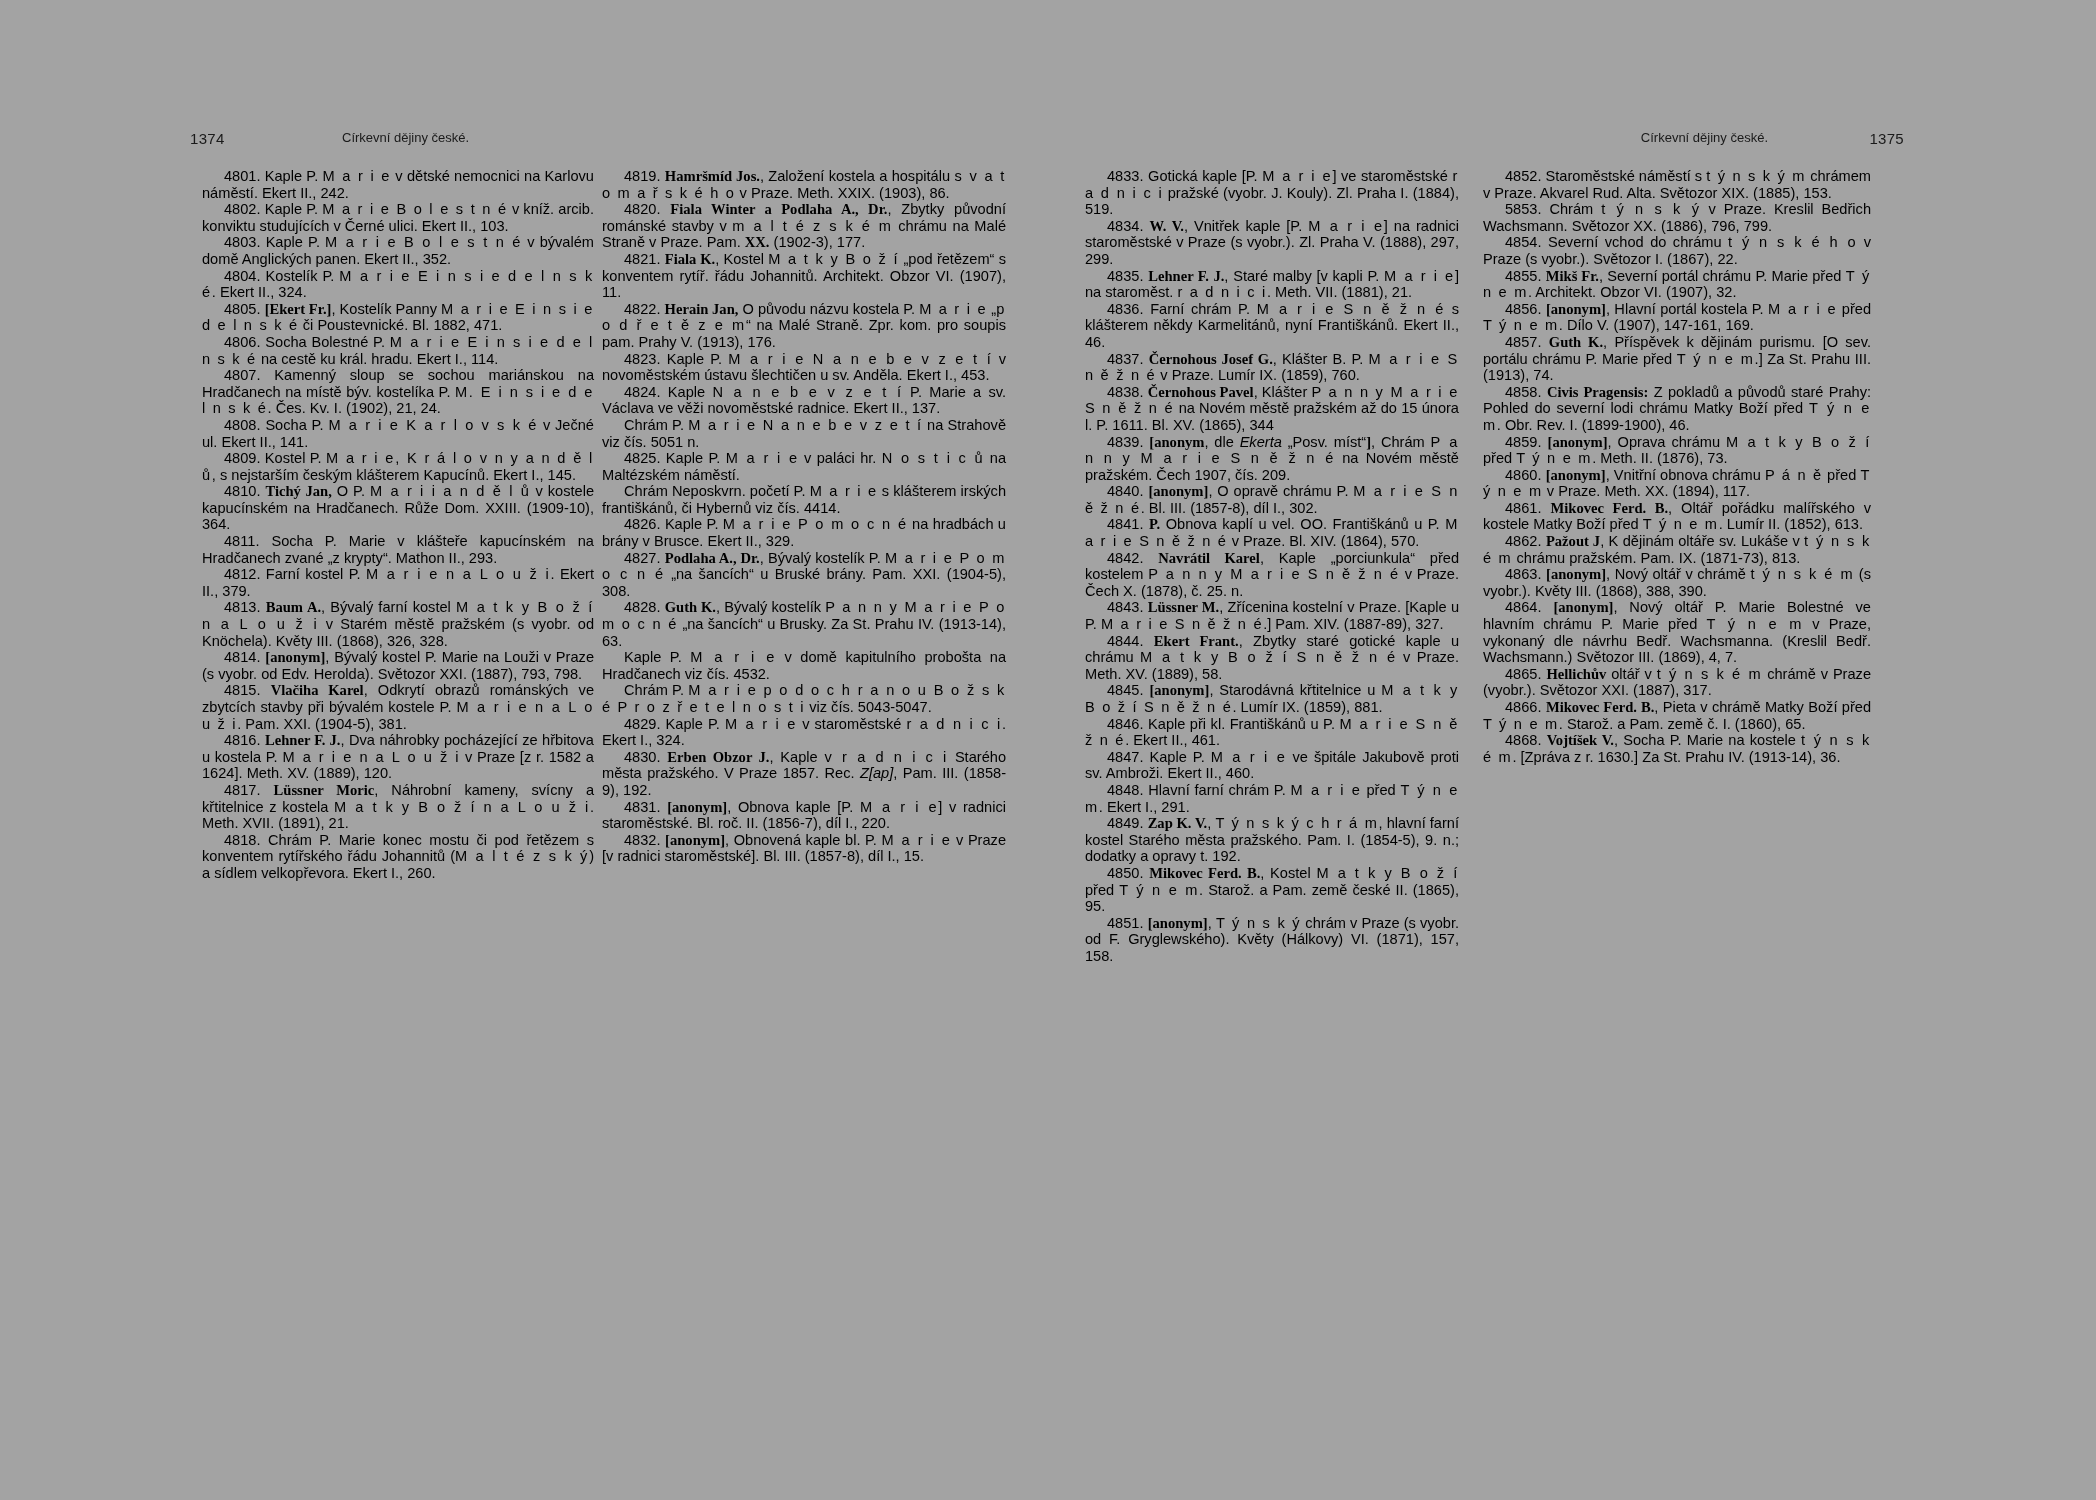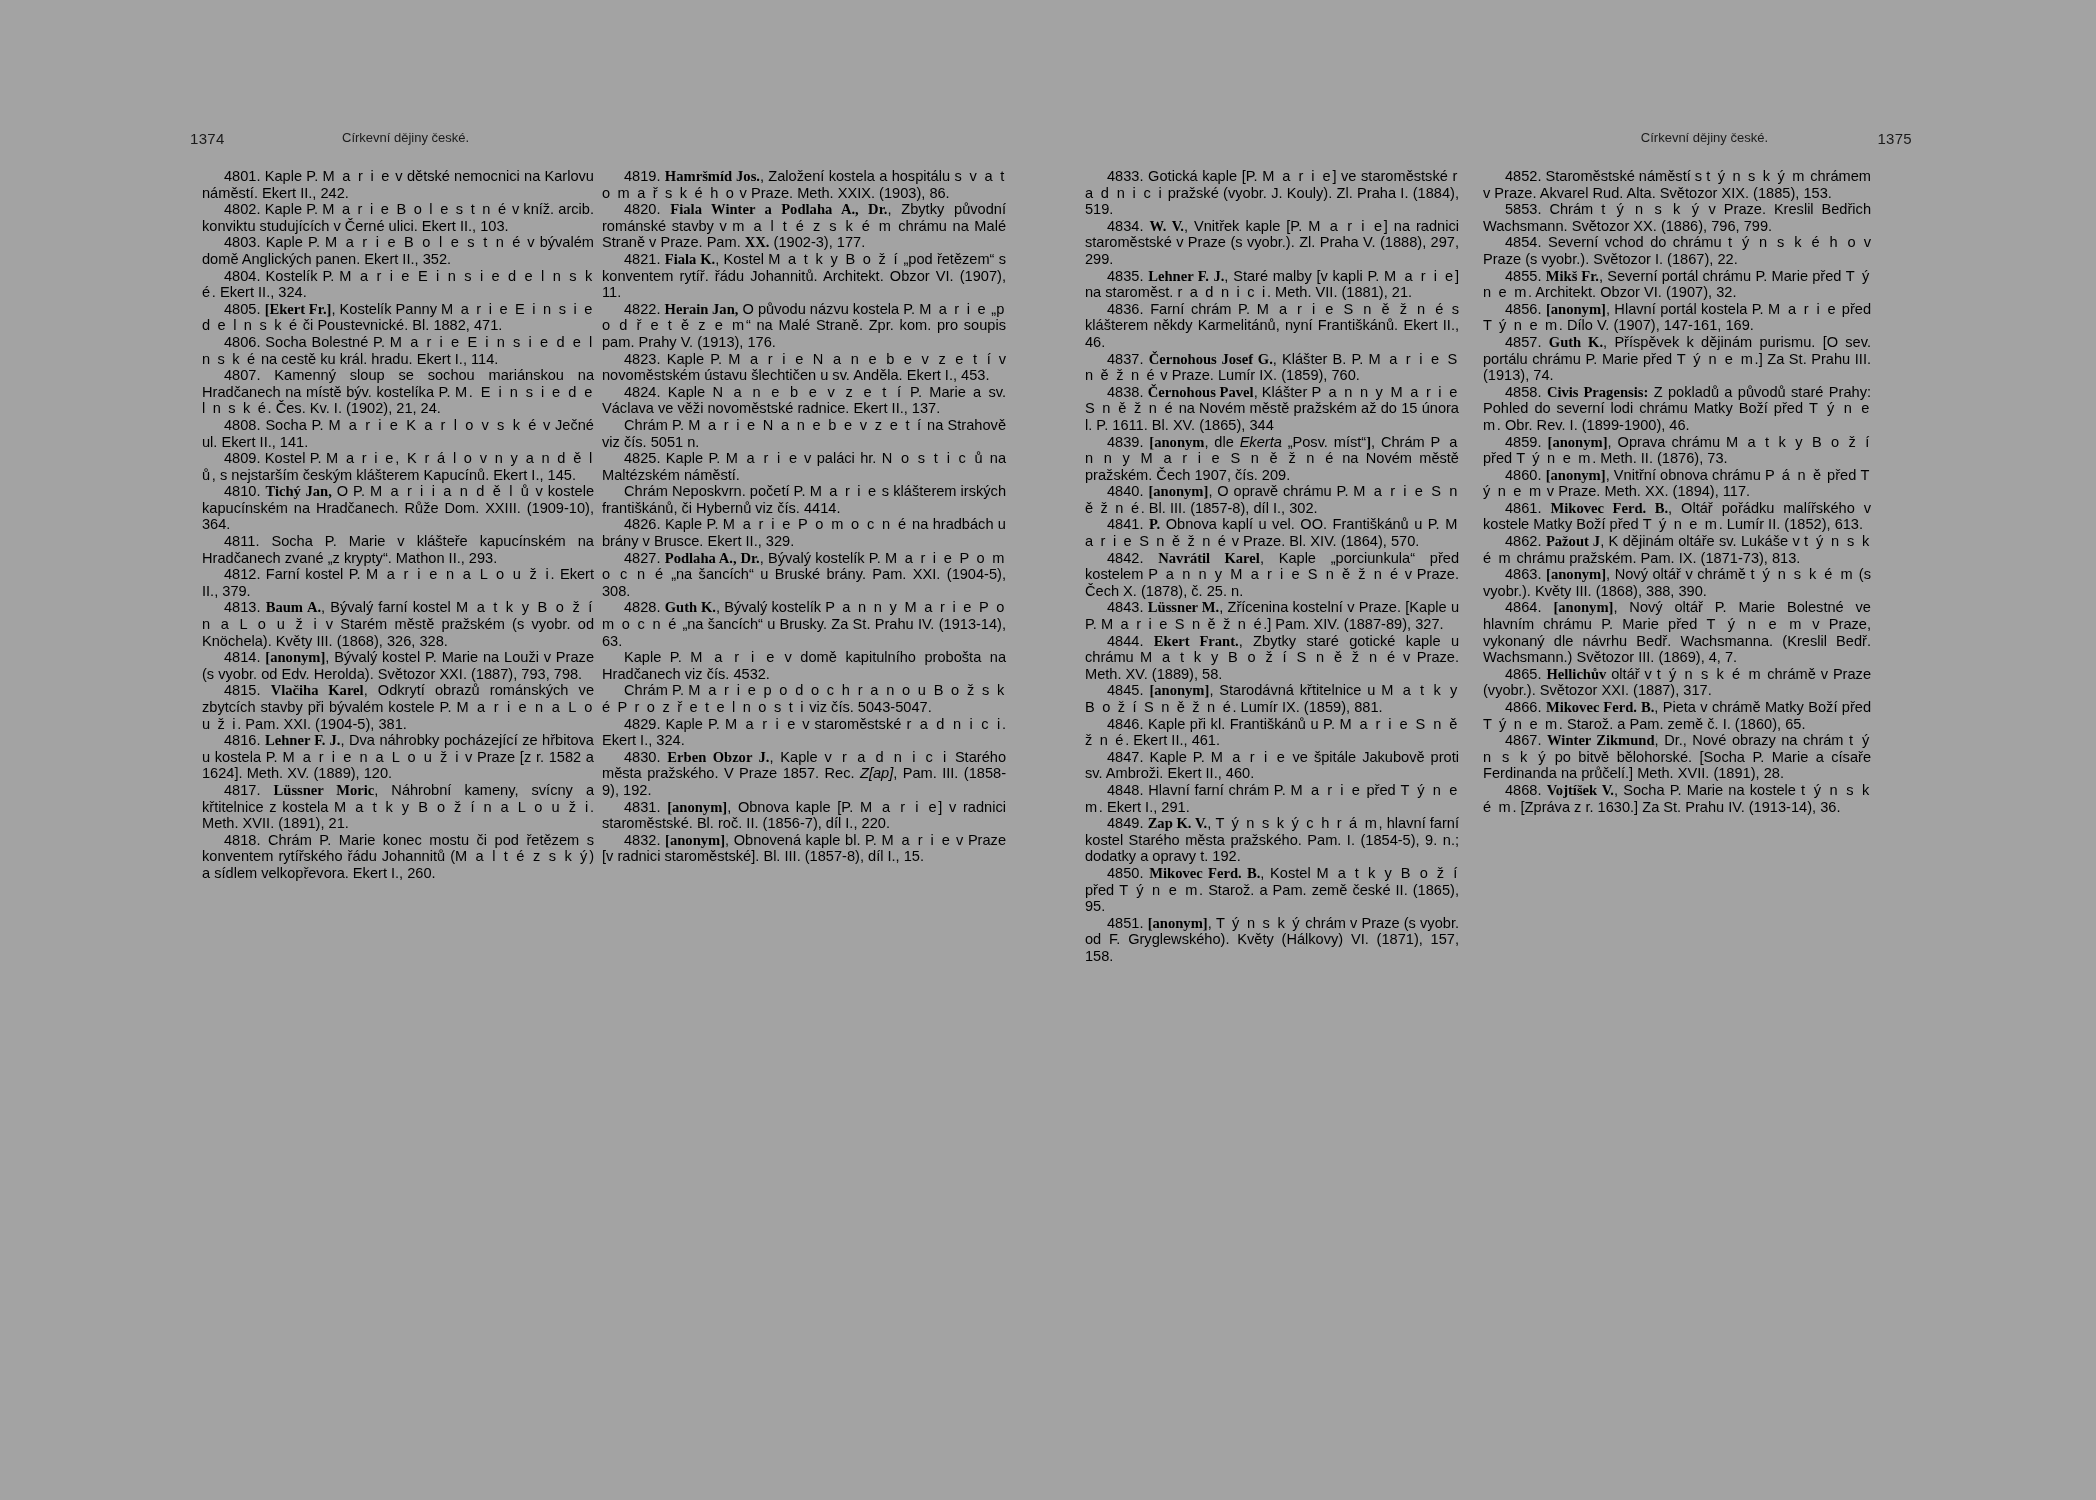--- a/index.html
+++ b/index.html
@@ -51,21 +51,21 @@
     position: absolute;
     font-size: 15px;
     letter-spacing: 0.3px;
   }
   .rh-title {
     position: absolute;
     font-size: 13px;
   }
   .leaf.left .rh-folio { left: 0; }
   .leaf.left .rh-title { left: 152px; }
-  .leaf.right .rh-folio { right: 8px; }
+  .leaf.right .rh-folio { right: 16px; }
   .leaf.right .rh-title { right: 152px; }
 
   .cols {
     display: flex;
     flex-direction: row;
     gap: 8px;
     height: 1070px;
   }
   .col {
     width: 404px;
@@ -184,21 +184,20 @@
             <p class="entry">4857. <b>Guth K.</b>, Příspěvek k dějinám purismu. [O sev. portálu chrámu P. Marie před <span class="sp">T ý n e m</span>.] Za St. Prahu III. (1913), 74.</p>
             <p class="entry">4858. <b>Civis Pragensis:</b> Z pokladů a původů staré Prahy: Pohled do severní lodi chrámu Matky Boží před <span class="sp">T ý n e m</span>. Obr. Rev. I. (1899-1900), 46.</p>
             <p class="entry">4859. <b>[anonym]</b>, Oprava chrámu <span class="sp">M a t k y  B o ž í</span> před <span class="sp">T ý n e m</span>. Meth. II. (1876), 73.</p>
             <p class="entry">4860. <b>[anonym]</b>, Vnitřní obnova chrámu <span class="sp">P á n ě</span> před <span class="sp">T ý n e m</span> v Praze. Meth. XX. (1894), 117.</p>
             <p class="entry">4861. <b>Mikovec Ferd. B.</b>, Oltář pořádku malířského v kostele Matky Boží před <span class="sp">T ý n e m</span>. Lumír II. (1852), 613.</p>
             <p class="entry">4862. <b>Pažout J</b>, K dějinám oltáře sv. Lukáše v <span class="sp">t ý n s k é m</span> chrámu pražském. Pam. IX. (1871-73), 813.</p>
             <p class="entry">4863. <b>[anonym]</b>, Nový oltář v chrámě <span class="sp">t ý n s k é m</span> (s vyobr.). Květy III. (1868), 388, 390.</p>
             <p class="entry">4864. <b>[anonym]</b>, Nový oltář P. Marie Bolestné ve hlavním chrámu P. Marie před <span class="sp">T ý n e m</span> v Praze, vykonaný dle návrhu Bedř. Wachsmanna. (Kreslil Bedř. Wachsmann.) Světozor III. (1869), 4, 7.</p>
             <p class="entry">4865. <b>Hellichův</b> oltář v <span class="sp">t ý n s k é m</span> chrámě v Praze (vyobr.). Světozor XXI. (1887), 317.</p>
             <p class="entry">4866. <b>Mikovec Ferd. B.</b>, Pieta v chrámě Matky Boží před <span class="sp">T ý n e m</span>. Starož. a Pam. země č. I. (1860), 65.</p>
-            <p class="entry">4867. <b>Winter Zikmund</b>, Dr., Nové obrazy na chrám <span class="sp">t ý n s k ý</span> po bitvě bělohorské. [Socha P. Marie a císaře Ferdinanda na průčelí.] Meth. XVII. (1891), 28.</p>
             <p class="entry">4868. <b>Vojtíšek V.</b>, Socha P. Marie na kostele <span class="sp">t ý n s k é m</span>. [Zpráva z r. 1630.] Za St. Prahu IV. (1913-14), 36.</p>
           </div>
         </div>
       </div>
     </div>
 
   </div>
 </div>
 
 </body></html>

